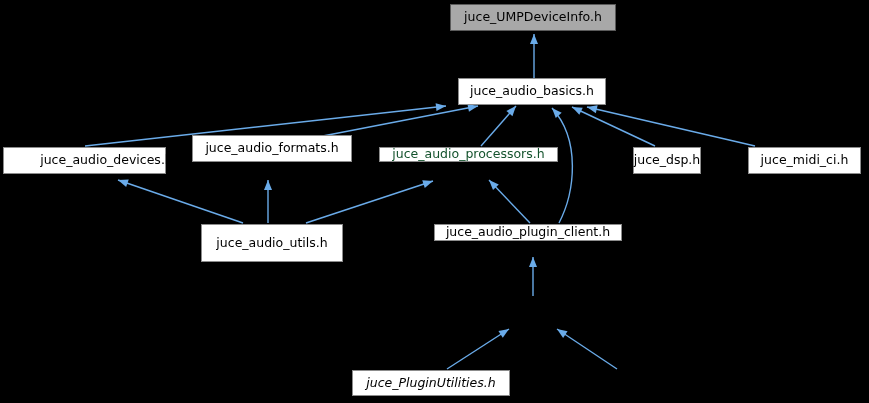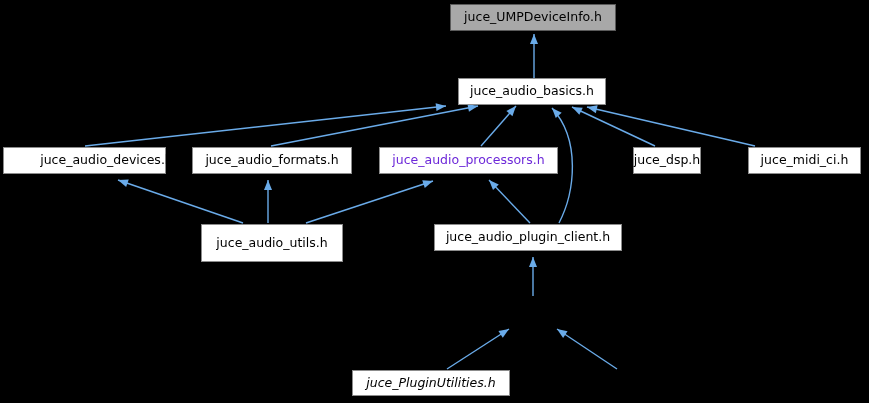--- a/index.html
+++ b/index.html
@@ -56,34 +56,34 @@
 
 <div class="node highlight" style="left: 450px; top: 4px; width: 166px; height: 27px; background: rgb(168, 168, 168); border-color: rgb(90, 90, 90); color: rgb(0, 0, 0);">
       <span>juce_UMPDeviceInfo.h</span>
     </div>
     <div class="node" style="left: 458px; top: 78px; width: 148px; height: 27px; background: rgb(255, 255, 255); border-color: rgb(140, 140, 140); color: rgb(0, 0, 0);">
       <span>juce_audio_basics.h</span>
     </div>
     <div class="node" style="left: 3px; top: 147px; width: 163px; height: 27px; background: rgb(255, 255, 255); border-color: rgb(140, 140, 140); color: rgb(0, 0, 0); padding-left: 44px;">
       <span>juce_audio_devices.h</span>
     </div>
-    <div class="node" style="left: 192px; top: 147px; width: 160px; height: 27px; background: rgb(255, 255, 255); border-color: rgb(140, 140, 140); color: rgb(0, 0, 0);">
+    <div class="node" style="left: 192px; top: 135px; width: 160px; height: 27px; background: rgb(255, 255, 255); border-color: rgb(140, 140, 140); color: rgb(0, 0, 0);">
       <span>juce_audio_formats.h</span>
     </div>
-    <div class="node" style="left: 379px; top: 147px; width: 179px; height: 27px; background: rgb(255, 255, 255); border-color: rgb(140, 140, 140); color: #6d28d9;">
+    <div class="node" style="left: 379px; top: 147px; width: 179px; height: 15px; background: rgb(255, 255, 255); border-color: rgb(140, 140, 140); color: #14532d;">
       <span>juce_audio_processors.h</span>
     </div>
     <div class="node" style="left: 633px; top: 147px; width: 68px; height: 27px; background: rgb(255, 255, 255); border-color: rgb(140, 140, 140); color: rgb(0, 0, 0);">
       <span>juce_dsp.h</span>
     </div>
     <div class="node" style="left: 748px; top: 147px; width: 113px; height: 27px; background: rgb(255, 255, 255); border-color: rgb(140, 140, 140); color: rgb(0, 0, 0); align-items: center;">
       <span>juce_midi_ci.h</span>
     </div>
     <div class="node" style="left: 201px; top: 224px; width: 142px; height: 38px; background: rgb(255, 255, 255); border-color: rgb(140, 140, 140); color: rgb(0, 0, 0);">
       <span>juce_audio_utils.h</span>
     </div>
-    <div class="node" style="left: 434px; top: 224px; width: 188px; height: 27px; background: rgb(255, 255, 255); border-color: rgb(140, 140, 140); color: rgb(0, 0, 0);">
+    <div class="node" style="left: 434px; top: 224px; width: 188px; height: 17px; background: rgb(255, 255, 255); border-color: rgb(140, 140, 140); color: rgb(0, 0, 0);">
       <span>juce_audio_plugin_client.h</span>
     </div>
     <div class="node" style="left: 352px; top: 370px; width: 158px; height: 26px; background: rgb(255, 255, 255); border-color: rgb(140, 140, 140); color: rgb(0, 0, 0); font-style: italic;">
       <span>juce_PluginUtilities.h</span>
     </div>
   </div>
 
 </body></html>

